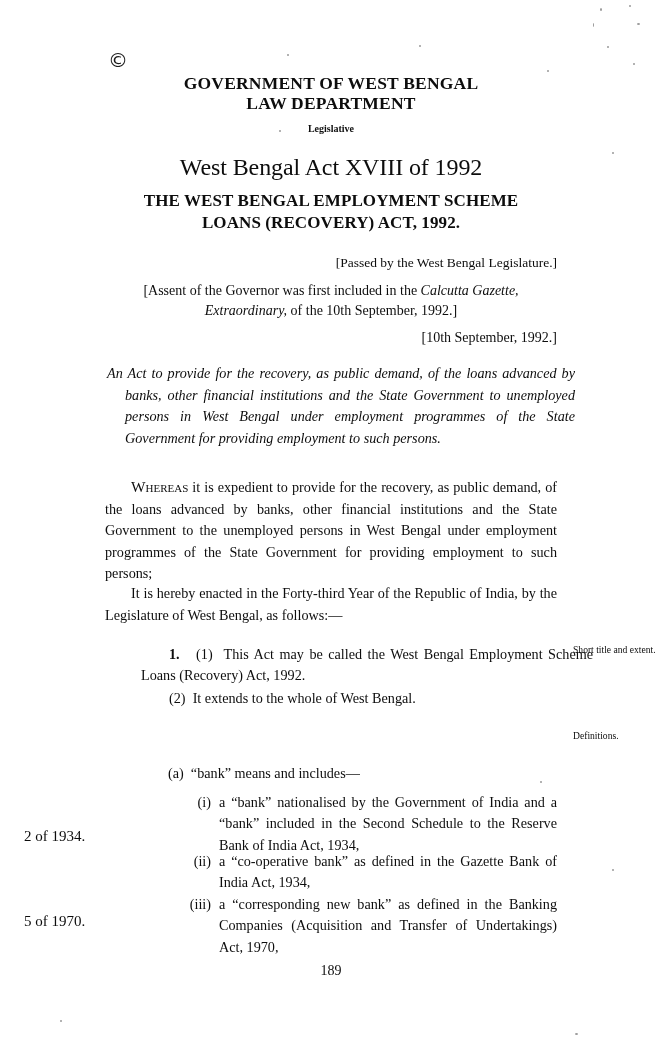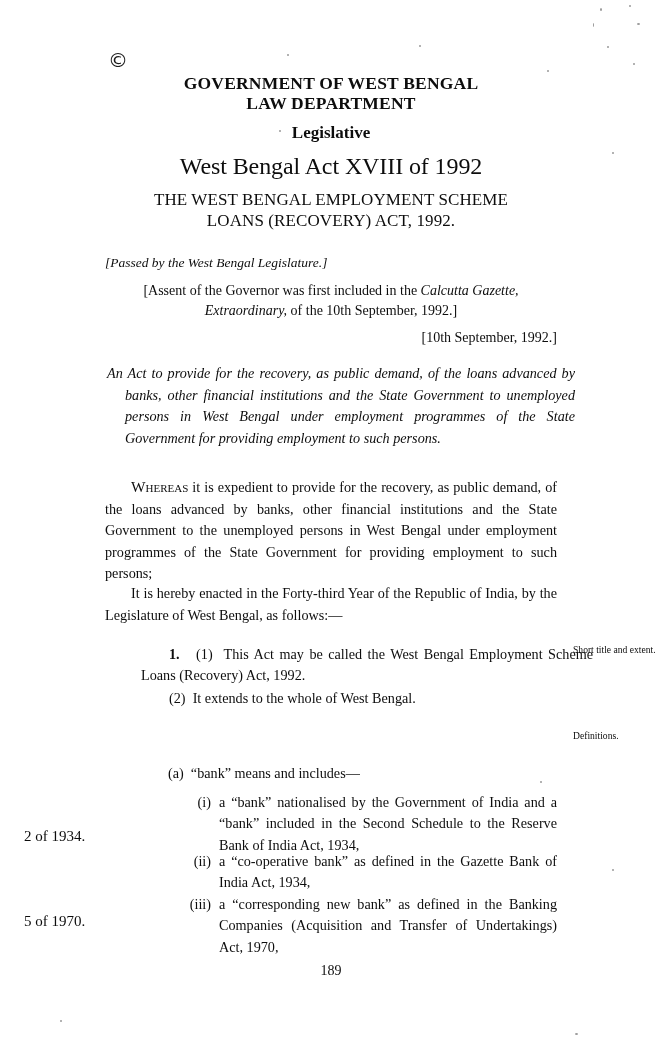--- a/index.html
+++ b/index.html
@@ -45,49 +45,48 @@
     margin-bottom: 0;
   }
   .h-dept {
     font-size: 17.5px;
     font-weight: bold;
     letter-spacing: 0.2px;
     line-height: 1.12;
     margin-bottom: 10px;
   }
   .h-legislative {
-    font-size: 17px;
+    font-size: 10px;
     font-weight: bold;
     line-height: 1.12;
-    margin-bottom: 11px;
+    margin-bottom: 20px;
   }
   .h-act {
     font-size: 24px;
     font-weight: normal;
     line-height: 1.1;
     letter-spacing: -0.1px;
     margin-bottom: 9px;
   }
   .h-longtitle {
     font-size: 17px;
-    font-weight: normal;
+    font-weight: bold;
     line-height: 1.28;
     letter-spacing: 0.1px;
     margin-bottom: 0;
   }
 
   
   .passed-by {
     position: absolute;
     left: 105px;
     top: 255px;
     width: 452px;
-    text-align: left;
+    text-align: right;
     font-size: 13.5px;
-    font-style: italic;
   }
   .assent {
     position: absolute;
     left: 105px;
     top: 281px;
     width: 452px;
     text-align: center;
     font-size: 14px;
     line-height: 1.45;
   }

